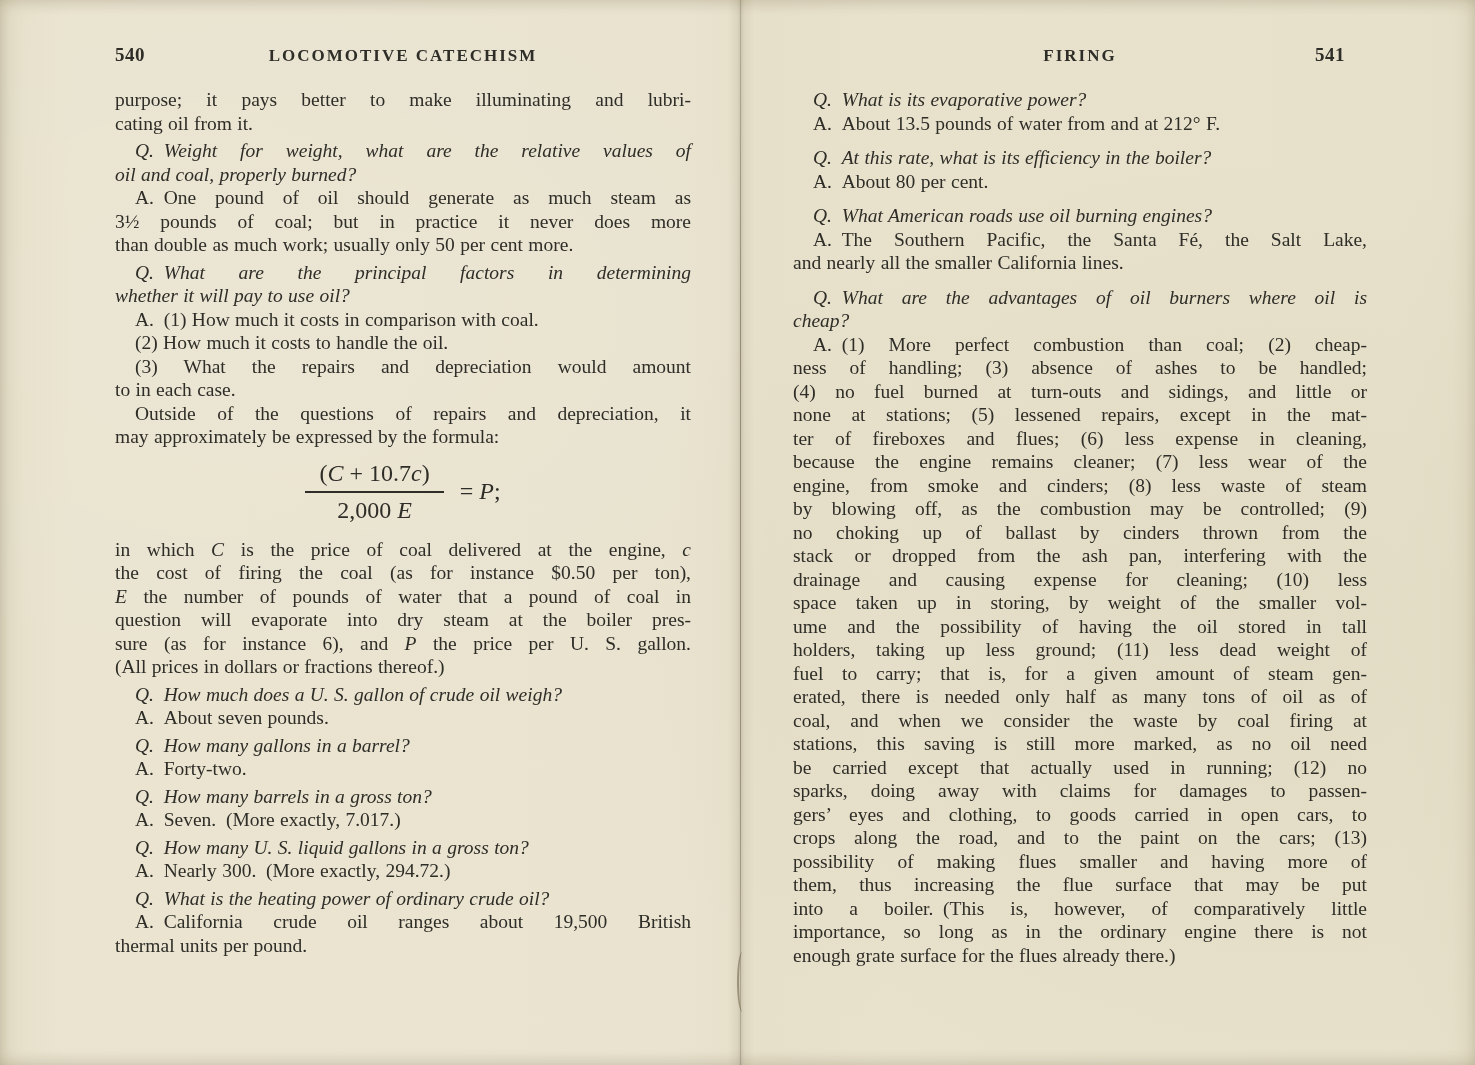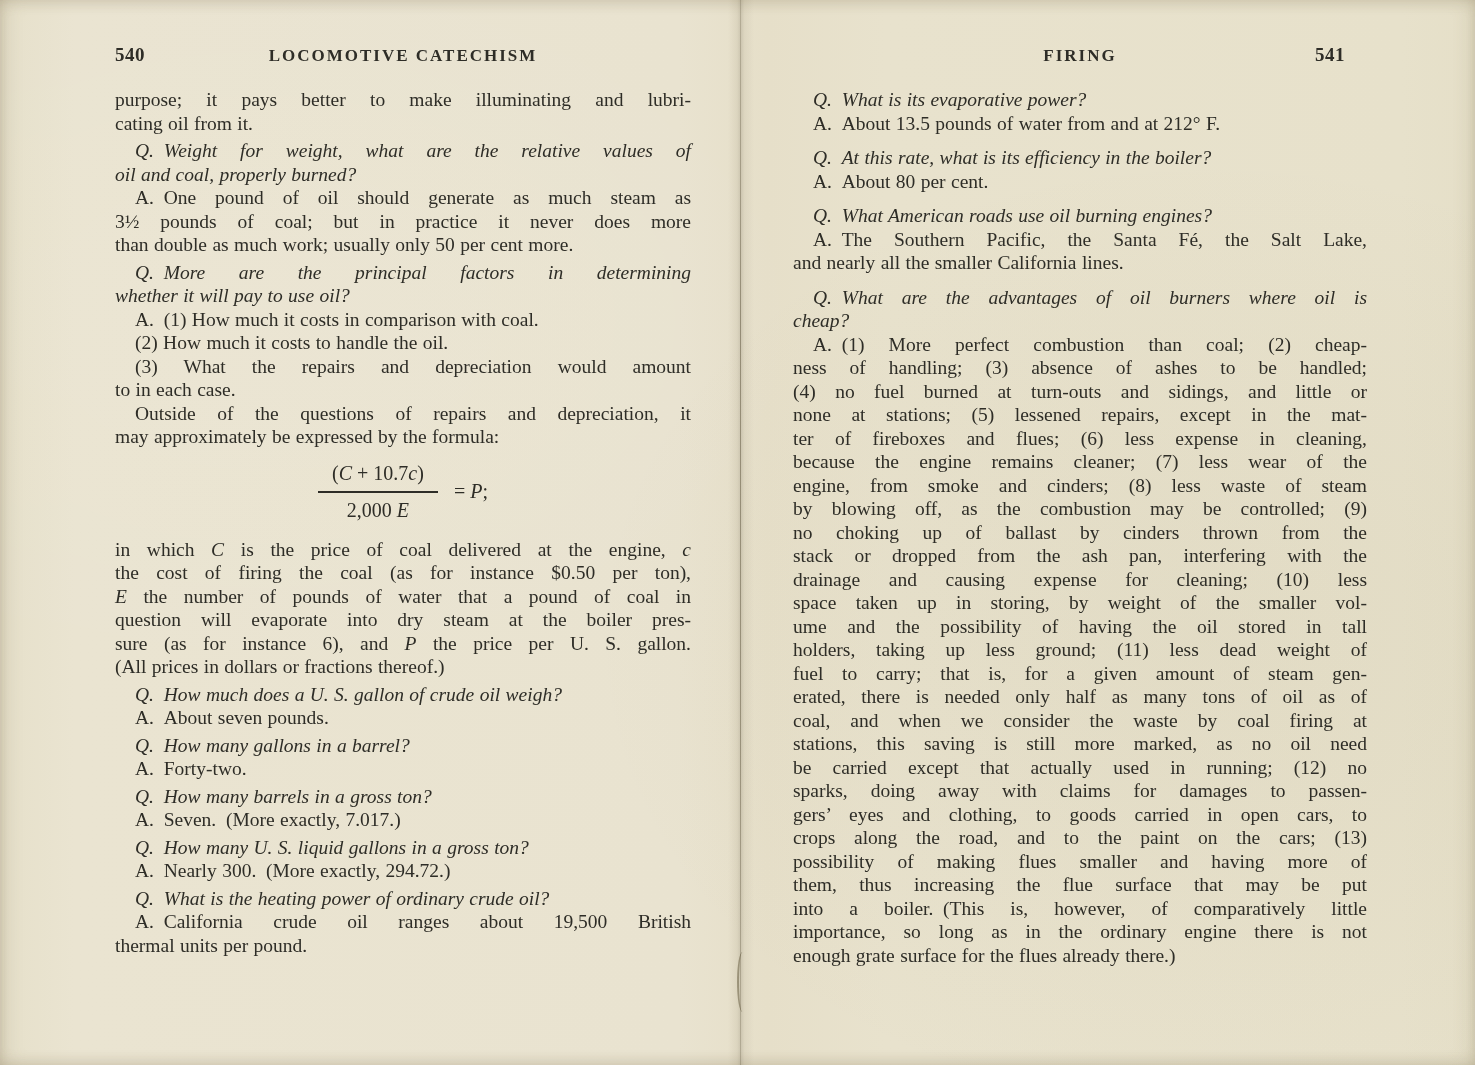--- a/index.html
+++ b/index.html
@@ -39,21 +39,21 @@
   .header .num.right{text-align:center;}
   .header .title{flex:1;text-align:center;letter-spacing:2px;font-size:17px;}
   .block{margin:0;word-spacing:0.5px;}
   .line{display:block;text-align:justify;text-align-last:justify;}
   .line.last{text-align-last:left;font-family:Liberation Serif, serif;}
   .indent .line:first-child{text-indent:20px;}
   .question{font-style:italic;}
   .page-left .question{margin-top:4px;}
   .page-right .question{margin-top:11px;}
   .page .block:first-child{margin-top:0;}
-  .formula{display:flex;justify-content:center;align-items:center;margin:13px 0 15px;font-size:20px;}
+  .formula{display:flex;justify-content:center;align-items:center;margin:13px 0 15px;font-size:24px;}
   .frac{display:inline-flex;flex-direction:column;align-items:center;}
   .frac .fnum{padding:0 14px 6px;border-bottom:2px solid var(--ink);}
   .frac .fden{padding-top:6px;}
   .formula .rhs{margin-left:16px;}
 </style>
 </head>
 <body>
 
 <div class="scan">
   <div class="gutter">
@@ -74,21 +74,21 @@
         <div class="block question indent">
           <span class="line">Q. Weight for weight, what are the relative values of</span>
           <span class="line last">oil and coal, properly burned?</span>
         </div>
         <div class="block answer indent">
           <span class="line">A. One pound of oil should generate as much steam as</span>
           <span class="line">3½ pounds of coal; but in practice it never does more</span>
           <span class="line last">than double as much work; usually only 50 per cent more.</span>
         </div>
         <div class="block question indent">
-          <span class="line">Q. More are the principal factors in determining</span>
+          <span class="line">Q. What are the principal factors in determining</span>
           <span class="line last">whether it will pay to use oil?</span>
         </div>
         <div class="block answer indent">
           <span class="line last">A. (1) How much it costs in comparison with coal.</span>
         </div>
         <div class="block answer indent">
           <span class="line last">(2) How much it costs to handle the oil.</span>
         </div>
         <div class="block answer indent">
           <span class="line">(3) What the repairs and depreciation would amount</span>

